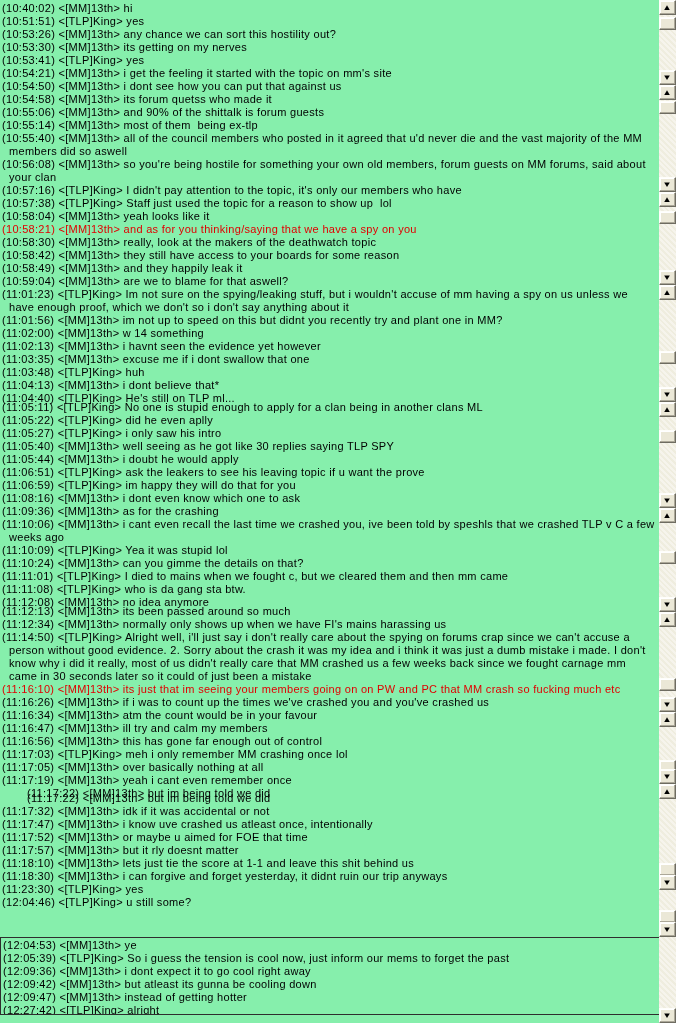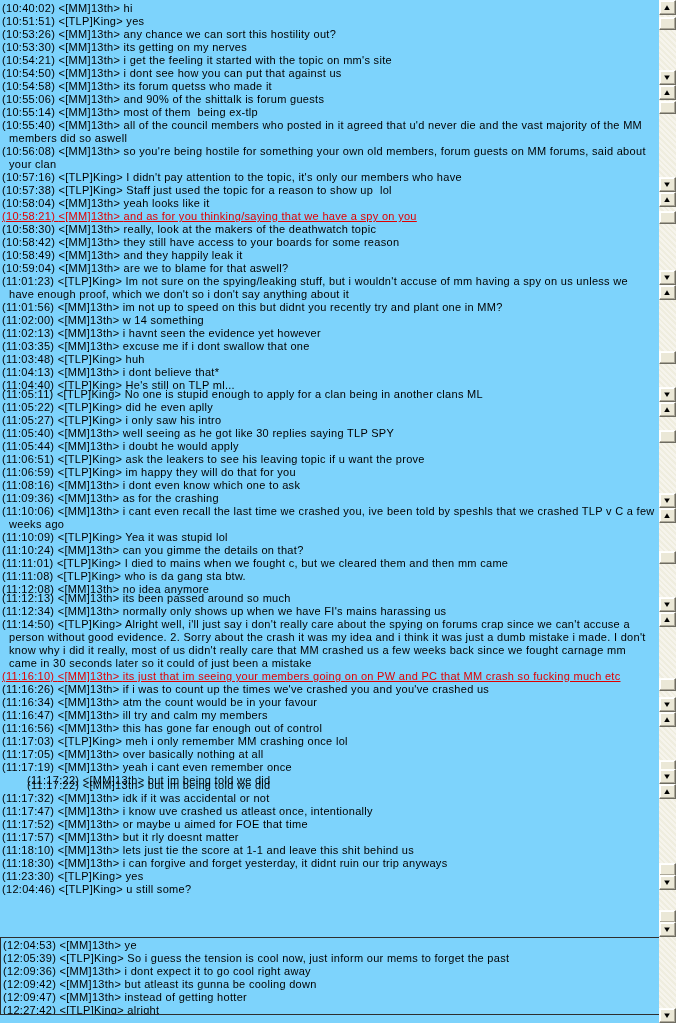--- a/index.html
+++ b/index.html
@@ -1,28 +1,28 @@
 <!DOCTYPE html>
 <html style="--red: #e00000;"><head>
 <meta charset="utf-8">
 <style>
   html,body{margin:0;padding:0;background:#ffffff;}
   .screen{
-    position:relative;width:676px;height:1023px;overflow:hidden;background:#7dd3fc;
+    position:relative;width:676px;height:1023px;overflow:hidden;background:#86efac;
     font-family:"Liberation Sans",sans-serif;font-size:11px;line-height:13px;
     letter-spacing:0.3px;color:#000;
   }
   .log{position:absolute;left:0;width:659px;box-sizing:border-box;overflow:hidden;}
   .log-top{top:0;height:937px;padding:2px 4px 0 2px;}
   .log-bottom{
     top:937px;height:78px;padding:1px 4px 0 2px;
     border-top:1px solid #2e2e2e;border-left:1px solid #2e2e2e;border-bottom:1px solid #2e2e2e;
   }
   .msg{padding-left:7px;text-indent:-7px;white-space:pre-wrap;}
-  .msg.red{color:var(--red,#e00000);text-decoration:underline;}
+  .msg.red{color:var(--red,#e00000);}
   .msg.tight{margin-top:-4px;}
   .msg.ghost{position:relative;height:18px;padding-left:0;text-indent:0;margin-left:25px;}
   .ghost-copy{position:absolute;left:0;white-space:pre;}
   
   .scroll-rail{position:absolute;top:0;right:0;width:17px;height:1023px;background:#f2f0e6;}
   .seg{position:absolute;left:0;width:17px;background:
        repeating-linear-gradient(45deg,#f6f4ec 0 2px,#efeddf 2px 4px);}
   .sbtn{
     position:absolute;left:0;width:17px;height:15px;box-sizing:border-box;
     background:#ebe8d7;border:1px solid;border-color:#fefefa #6e6c61 #6e6c61 #fefefa;
@@ -38,20 +38,21 @@
 </style>
 </head>
 <body>
 
 <div class="screen">
   <div class="log log-top" id="log-top">
       <div class="msg"><span>(10:40:02) </span><span>&lt;[MM]13th&gt; </span><span>hi</span></div>
       <div class="msg"><span>(10:51:51) </span><span>&lt;[TLP]King&gt; </span><span>yes</span></div>
       <div class="msg"><span>(10:53:26) </span><span>&lt;[MM]13th&gt; </span><span>any chance we can sort this hostility out?</span></div>
       <div class="msg"><span>(10:53:30) </span><span>&lt;[MM]13th&gt; </span><span>its getting on my nerves</span></div>
+      <div class="msg"><span>(10:53:41) </span><span>&lt;[TLP]King&gt; </span><span>yes</span></div>
       <div class="msg"><span>(10:54:21) </span><span>&lt;[MM]13th&gt; </span><span>i get the feeling it started with the topic on mm's site</span></div>
       <div class="msg"><span>(10:54:50) </span><span>&lt;[MM]13th&gt; </span><span>i dont see how you can put that against us</span></div>
       <div class="msg"><span>(10:54:58) </span><span>&lt;[MM]13th&gt; </span><span>its forum quetss who made it</span></div>
       <div class="msg"><span>(10:55:06) </span><span>&lt;[MM]13th&gt; </span><span>and 90% of the shittalk is forum guests</span></div>
       <div class="msg"><span>(10:55:14) </span><span>&lt;[MM]13th&gt; </span><span>most of them  being ex-tlp</span></div>
       <div class="msg"><span>(10:55:40) </span><span>&lt;[MM]13th&gt; </span><span>all of the council members who posted in it agreed that u'd never die and the vast majority of the MM members did so aswell</span></div>
       <div class="msg"><span>(10:56:08) </span><span>&lt;[MM]13th&gt; </span><span>so you're being hostile for something your own old members, forum guests on MM forums, said about your clan</span></div>
       <div class="msg"><span>(10:57:16) </span><span>&lt;[TLP]King&gt; </span><span>I didn't pay attention to the topic, it's only our members who have</span></div>
       <div class="msg"><span>(10:57:38) </span><span>&lt;[TLP]King&gt; </span><span>Staff just used the topic for a reason to show up  lol</span></div>
       <div class="msg"><span>(10:58:04) </span><span>&lt;[MM]13th&gt; </span><span>yeah looks like it</span></div>

